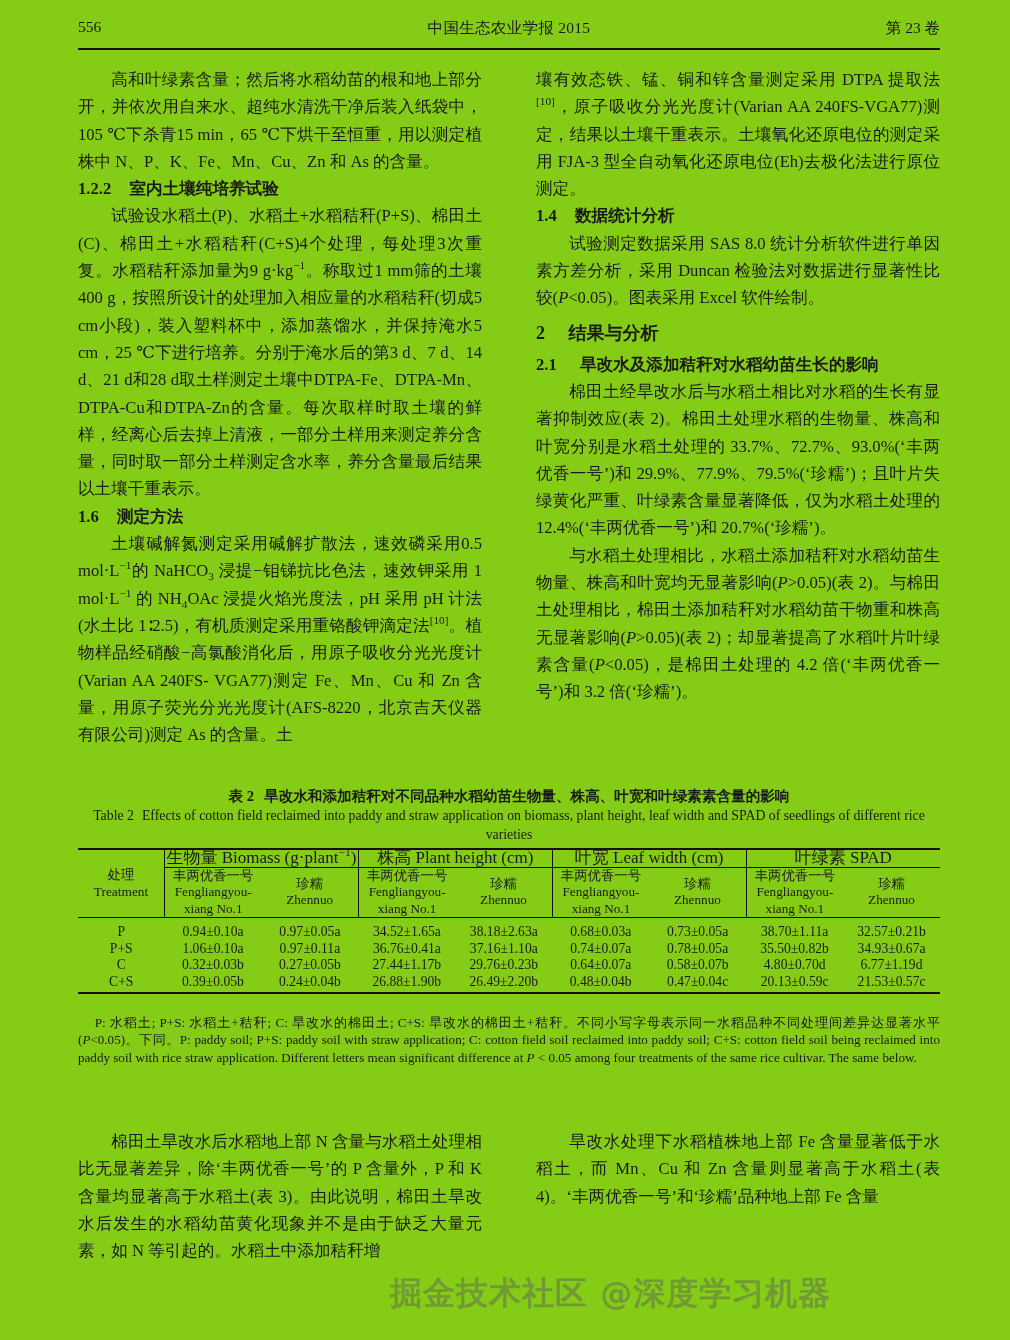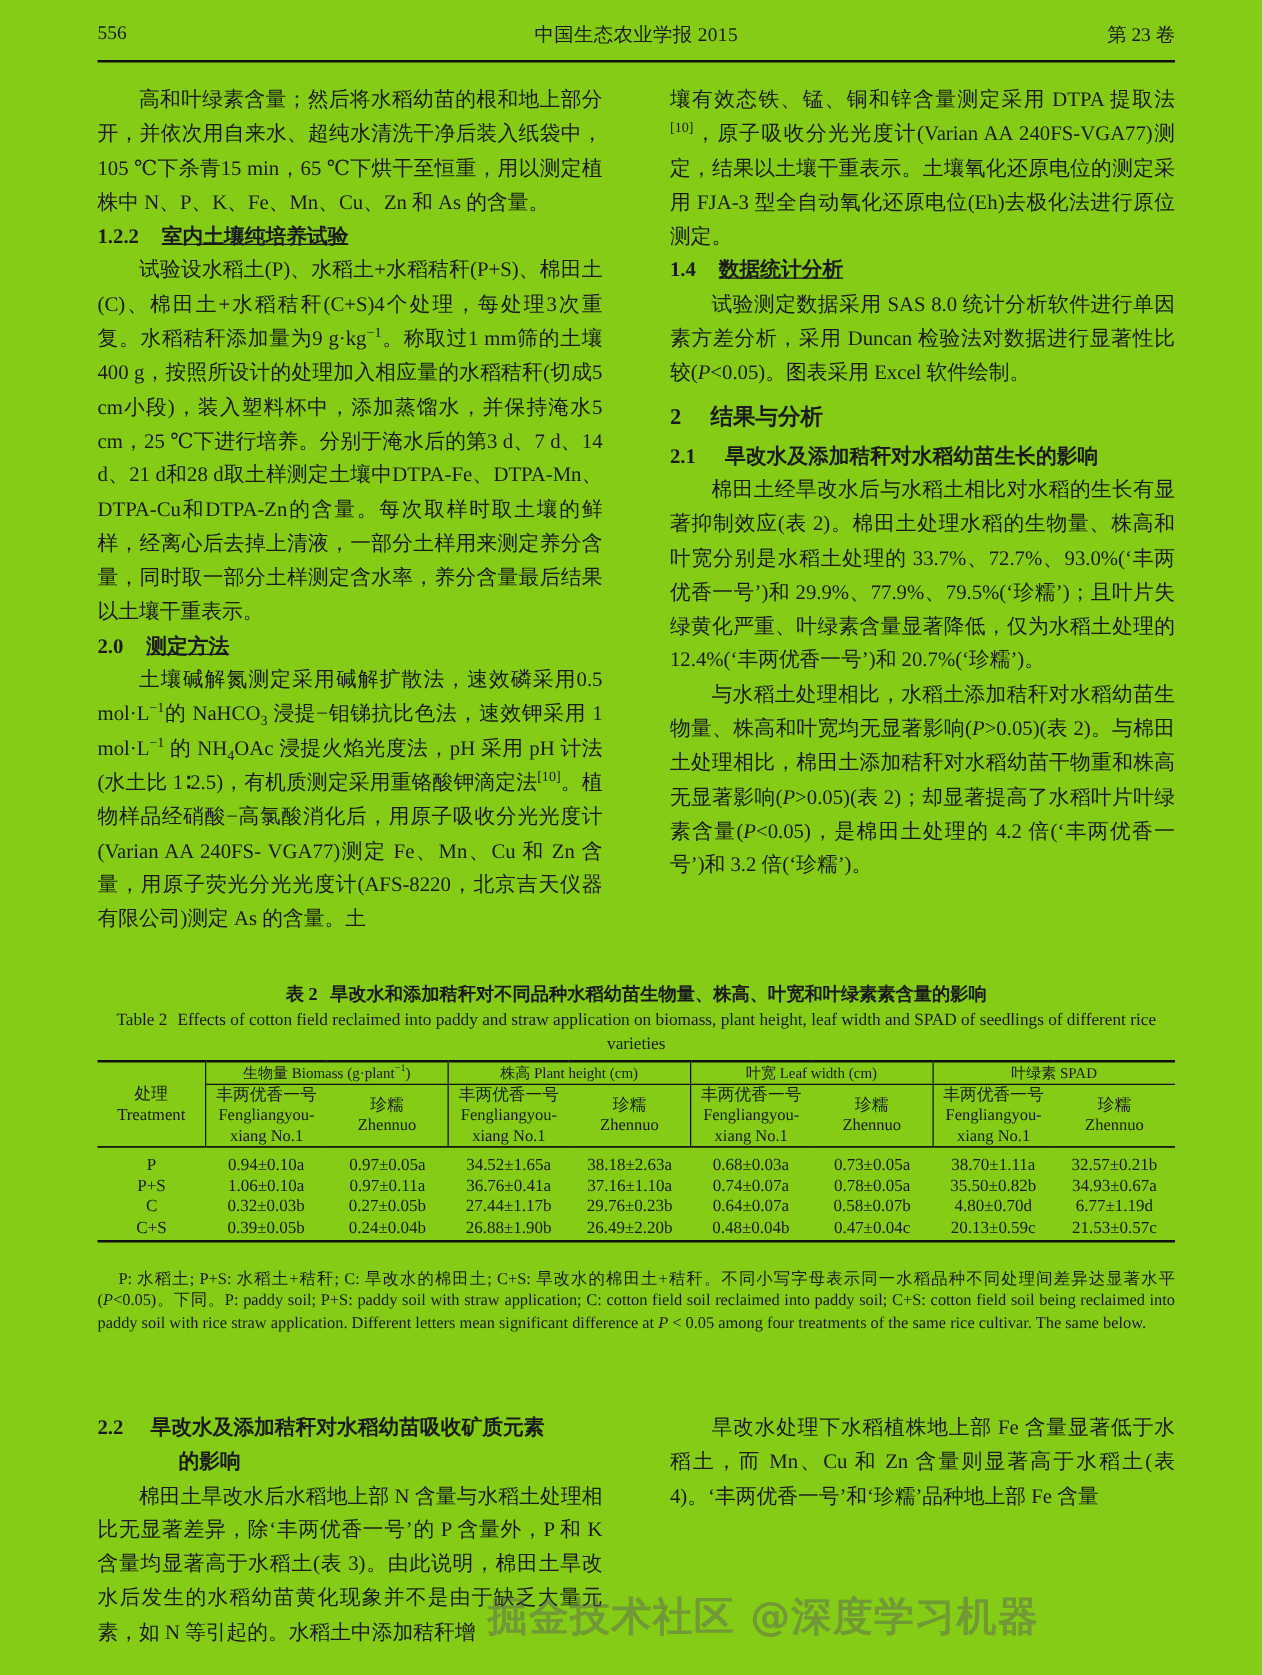--- a/index.html
+++ b/index.html
@@ -75,21 +75,21 @@
   p.body.noind { text-indent: 0; }
 
   h3.sub {
     margin: 0;
     font-size: 16.6px;
     line-height: 27.3px;
     font-weight: bold;
     text-indent: 0;
   }
   h3.sub .num { font-weight: bold; }
-  h3.sub .ttl { font-weight: bold; margin-left: 1.1em; text-decoration: underline; }
+  h3.sub .ttl { font-weight: bold; margin-left: 1.1em; }
 
   h2.sec {
     margin: 7px 0 4px 0;
     font-size: 18px;
     line-height: 28px;
     font-weight: bold;
   }
   h2.sec .num { font-weight: bold; }
   h2.sec .ttl { margin-left: 1.3em; }
 
@@ -145,21 +145,21 @@
   .hdr-sub th { border-bottom: 1px solid #111; }
   .grp {
     border-left: 1px solid #111;
   }
   th.treat {
     width: 86px;
     font-size: 13.4px;
     line-height: 17px;
   }
   th.grphead {
-    font-size: 12px;
+    font-size: 17px;
     padding: 3px 0 3px 0;
     line-height: 18px;
   }
   th.varhead {
     font-size: 13.2px;
     padding: 2px 2px 3px 2px;
     line-height: 15.6px;
     width: 97px;
   }
   th.varhead .cn { font-size: 13.4px; display: block; }
@@ -223,21 +223,21 @@
     <div class="col col-left">
       <p class="body">高和叶绿素含量；然后将水稻幼苗的根和地上部分开，并依次用自来水、超纯水清洗干净后装入纸袋中，105 ℃下杀青15 min，65 ℃下烘干至恒重，用以测定植株中 N、P、K、Fe、Mn、Cu、Zn 和 As 的含量。</p>
 
       <h3 class="sub">
         <span class="num">1.2.2</span><span class="ttl">室内土壤纯培养试验</span>
       </h3>
 
       <p class="body"><span>试验设水稻土(P)、水稻土+水稻秸秆(P+S)、棉田土(C)、棉田土+水稻秸秆(C+S)4个处理，每处理3次重复。水稻秸秆添加量为9 g·kg</span><sup>−1</sup><span>。称取过1 mm筛的土壤400 g，按照所设计的处理加入相应量的水稻秸秆(切成5 cm小段)，装入塑料杯中，添加蒸馏水，并保持淹水5 cm，25 ℃下进行培养。分别于淹水后的第3 d、7 d、14 d、21 d和28 d取土样测定土壤中DTPA-Fe、DTPA-Mn、DTPA-Cu和DTPA-Zn的含量。每次取样时取土壤的鲜样，经离心后去掉上清液，一部分土样用来测定养分含量，同时取一部分土样测定含水率，养分含量最后结果以土壤干重表示。</span></p>
 
       <h3 class="sub">
-        <span class="num">2.0</span><span class="ttl">测定方法</span>
+        <span class="num">1.6</span><span class="ttl">测定方法</span>
       </h3>
 
       <p class="body"><span>土壤碱解氮测定采用碱解扩散法，速效磷采用0.5 mol·L</span><sup>−1</sup><span>的 NaHCO</span><sub>3</sub><span> 浸提−钼锑抗比色法，速效钾采用 1 mol·L</span><sup>−1</sup><span> 的 NH</span><sub>4</sub><span>OAc 浸提火焰光度法，pH 采用 pH 计法(水土比 1∶2.5)，有机质测定采用重铬酸钾滴定法</span><sup>[10]</sup><span>。植物样品经硝酸−高氯酸消化后，用原子吸收分光光度计(Varian AA 240FS- VGA77)测定 Fe、Mn、Cu 和 Zn 含量，用原子荧光分光光度计(AFS-8220，北京吉天仪器有限公司)测定 As 的含量。土</span></p>
     </div>
 
     <div class="col col-right">
       <p class="body noind"><span>壤有效态铁、锰、铜和锌含量测定采用 DTPA 提取法</span><sup>[10]</sup><span>，原子吸收分光光度计(Varian AA 240FS-VGA77)测定，结果以土壤干重表示。土壤氧化还原电位的测定采用 FJA-3 型全自动氧化还原电位(Eh)去极化法进行原位测定。</span></p>
 
       <h3 class="sub">
         <span class="num">1.4</span><span class="ttl">数据统计分析</span>
@@ -366,24 +366,20 @@
       </tbody>
     </table>
 
     <div class="tnote">
       <span class="ind">&nbsp;&nbsp;&nbsp;&nbsp;</span><span>P: 水稻土; P+S: 水稻土+秸秆; C: 旱改水的棉田土; C+S: 旱改水的棉田土+秸秆。不同小写字母表示同一水稻品种不同处理间差异达显著水平(</span><span class="ital">P</span><span>&lt;0.05)。下同。P: paddy soil; P+S: paddy soil with straw application; C: cotton field soil reclaimed into paddy soil; C+S: cotton field soil being reclaimed into paddy soil with rice straw application. Different letters mean significant difference at </span><span class="ital">P</span><span> &lt; 0.05 among four treatments of the same rice cultivar. The same below.</span>
     </div>
   </div>
 
   <div class="cols2">
     <div class="col col-left">
-      <h3 class="sub3">
-        <span class="num">2.2</span><span class="ttl">旱改水及添加秸秆对水稻幼苗吸收矿质元素</span>
-        <span class="cont">的影响</span>
-      </h3>
       <p class="body">棉田土旱改水后水稻地上部 N 含量与水稻土处理相比无显著差异，除‘丰两优香一号’的 P 含量外，P 和 K 含量均显著高于水稻土(表 3)。由此说明，棉田土旱改水后发生的水稻幼苗黄化现象并不是由于缺乏大量元素，如 N 等引起的。水稻土中添加秸秆增</p>
     </div>
 
     <div class="col col-right">
       <p class="body">旱改水处理下水稻植株地上部 Fe 含量显著低于水稻土，而 Mn、Cu 和 Zn 含量则显著高于水稻土(表 4)。‘丰两优香一号’和‘珍糯’品种地上部 Fe 含量</p>
     </div>
   </div>
 
   <div class="watermark">掘金技术社区 @深度学习机器</div>
 

